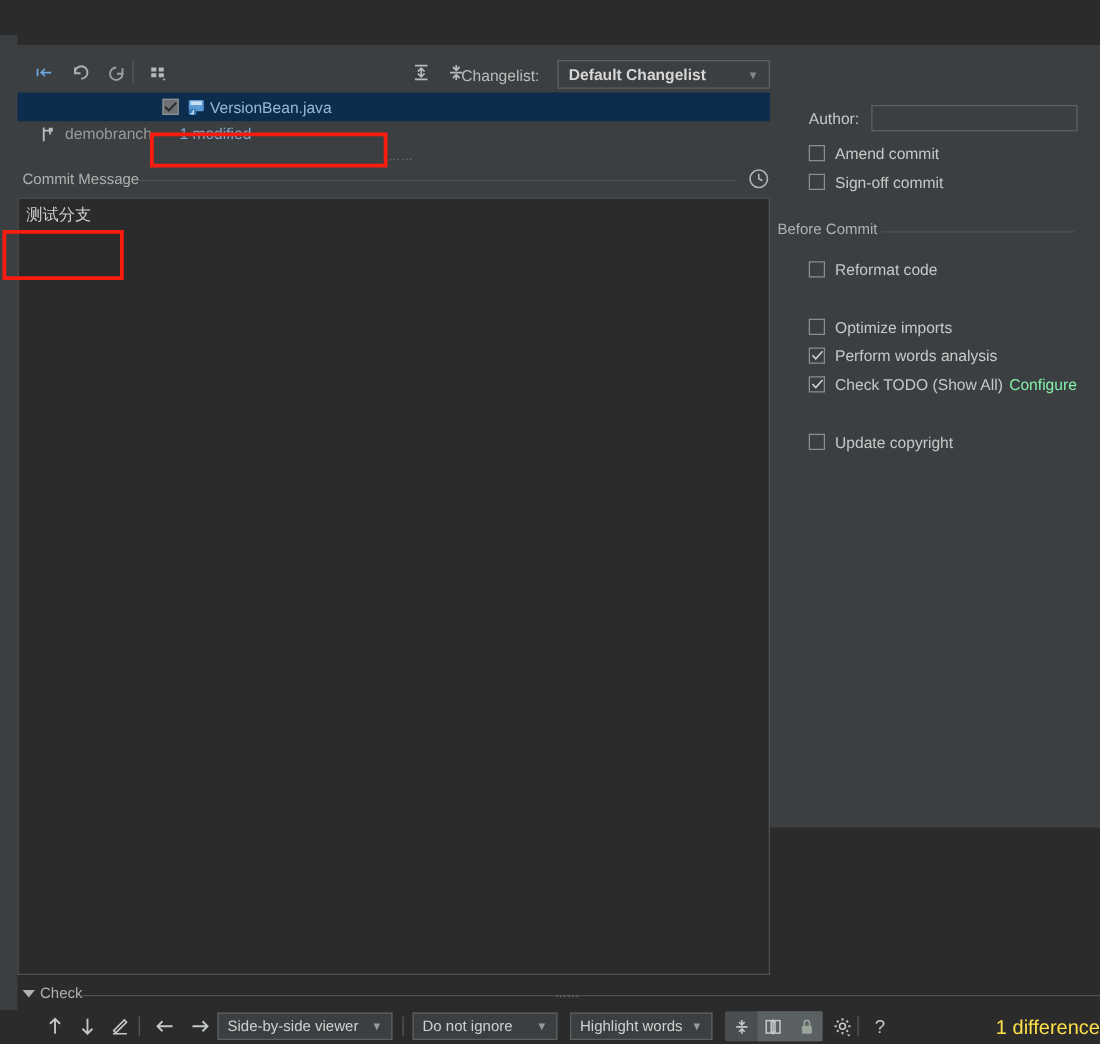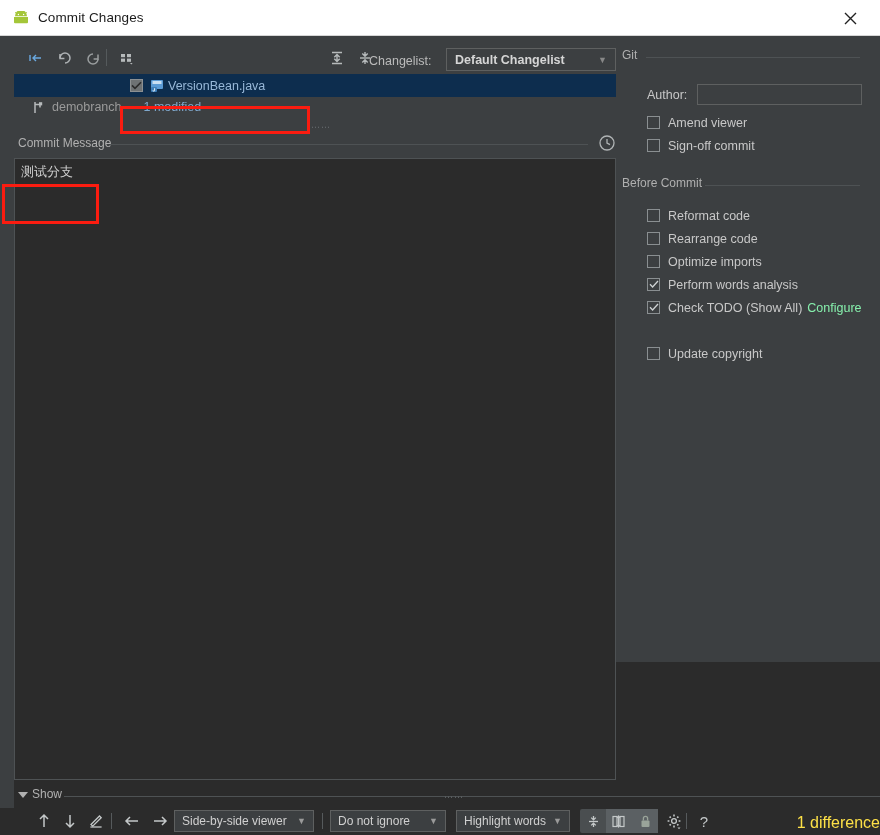--- a/index.html
+++ b/index.html
@@ -245,37 +245,20 @@
     <span class="c-g">]</span>
     <span class="c-y">«</span>
     <span class="c-g">[</span>
     <span class="c-g">]</span>
     <span class="c-y">[</span>
   </div>
 </div>
 
 <div id="dialog">
 
-  <div id="titlebar">
-    <span class="app-logo">
-      <svg width="18" height="14" viewBox="0 0 18 14">
-        <path d="M2 6 h14 v5.2 a1 1 0 0 1 -1 1 H3 a1 1 0 0 1 -1 -1 Z" fill="#a4c639"></path>
-        <path d="M3.6 2.4 A6 6 0 0 1 14.4 2.4 L15 5.2 H3 Z" fill="#a4c639"></path>
-        <circle cx="6.4" cy="3.5" r=".7" fill="#fff"></circle>
-        <circle cx="11.6" cy="3.5" r=".7" fill="#fff"></circle>
-        <path d="M3.3 1.2 L4.6 2.8 M14.7 1.2 L13.4 2.8" stroke="#a4c639" stroke-width="1" fill="none"></path>
-      </svg>
-    </span>
-    <span class="title-text">Commit Changes</span>
-    <span class="close-btn">
-      <svg width="13" height="13" viewBox="0 0 13 13">
-        <path d="M1 1 L12 12 M12 1 L1 12" stroke="#222" stroke-width="1.4"></path>
-      </svg>
-    </span>
-  </div>
 
   <div id="body-area">
 
     <div id="left-panel">
 
       <div id="cl-toolbar">
         <span class="tb-icon" style="left:8px">
           <svg width="16" height="14" viewBox="0 0 16 14">
             <path d="M3 4 L3 10" stroke="#6aa9e0" stroke-width="1.4" fill="none"></path>
             <path d="M14 7 L6 7 M9 4 L6 7 L9 10" stroke="#6aa9e0" stroke-width="1.4" fill="none"></path>
@@ -362,21 +345,21 @@
             <circle cx="9" cy="9" r="7" stroke="#b0b4b5" stroke-width="1.3" fill="none"></circle>
             <path d="M9 5 L9 9 L12 10.6" stroke="#b0b4b5" stroke-width="1.3" fill="none"></path>
           </svg>
         </span>
       </div>
 
       <textarea id="commit-message" placeholder="" style="">测试分支</textarea>
 
       <div id="diff-header">
         <span class="tri"></span>
-        <span class="lbl">Show</span>
+        <span class="lbl">Check</span>
         <span class="rule"></span>
         <span class="grip-dots" style="left:430px; top:4px;">⋯⋯</span>
       </div>
 
       <div id="diff-toolbar">
         <span class="dt-icon" style="left:18px">
           <svg width="14" height="16" viewBox="0 0 14 16">
             <path d="M7 14 L7 2 M3 6 L7 2 L11 6" stroke="#c4c8c9" stroke-width="1.5" fill="none"></path>
           </svg>
         </span>
@@ -447,49 +430,41 @@
         </span>
         <span class="dt-sep" style="left:672px"></span>
         <span class="dt-icon" style="left:678px; color:#c4c8c9; font-size:15px;">?</span>
         <span id="diff-count">1 difference</span>
       </div>
 
     </div>
 
     <div id="right-panel">
 
-      <div class="group-header" style="top:14px">
-        <span class="lbl">Git</span>
-        <span class="rule" style="left:26px"></span>
-      </div>
 
       <span id="author-label">Author:</span>
       <input id="author-input" type="text" placeholder="" style="">
 
       <div class="chk-row" style="top:77px">
         <span class="chk-box"></span>
-        <span class="chk-label">Amend viewer</span>
+        <span class="chk-label">Amend commit</span>
       </div>
       <div class="chk-row" style="top:100px">
         <span class="chk-box"></span>
         <span class="chk-label">Sign-off commit</span>
       </div>
 
       <div class="group-header" style="top:142px">
         <span class="lbl">Before Commit</span>
         <span class="rule" style="left:85px"></span>
       </div>
 
       <div class="chk-row" style="top:170px">
         <span class="chk-box"></span>
         <span class="chk-label">Reformat code</span>
-      </div>
-      <div class="chk-row" style="top:193px">
-        <span class="chk-box"></span>
-        <span class="chk-label">Rearrange code</span>
       </div>
       <div class="chk-row" style="top:216px">
         <span class="chk-box"></span>
         <span class="chk-label">Optimize imports</span>
       </div>
       <div class="chk-row" style="top:239px">
         <span class="chk-box">
           <svg width="10" height="9" viewBox="0 0 10 9">
             <path d="M1 4.2 L3.6 7 L9 1" stroke="#cfd3d4" stroke-width="1.3" fill="none"></path>
           </svg>

